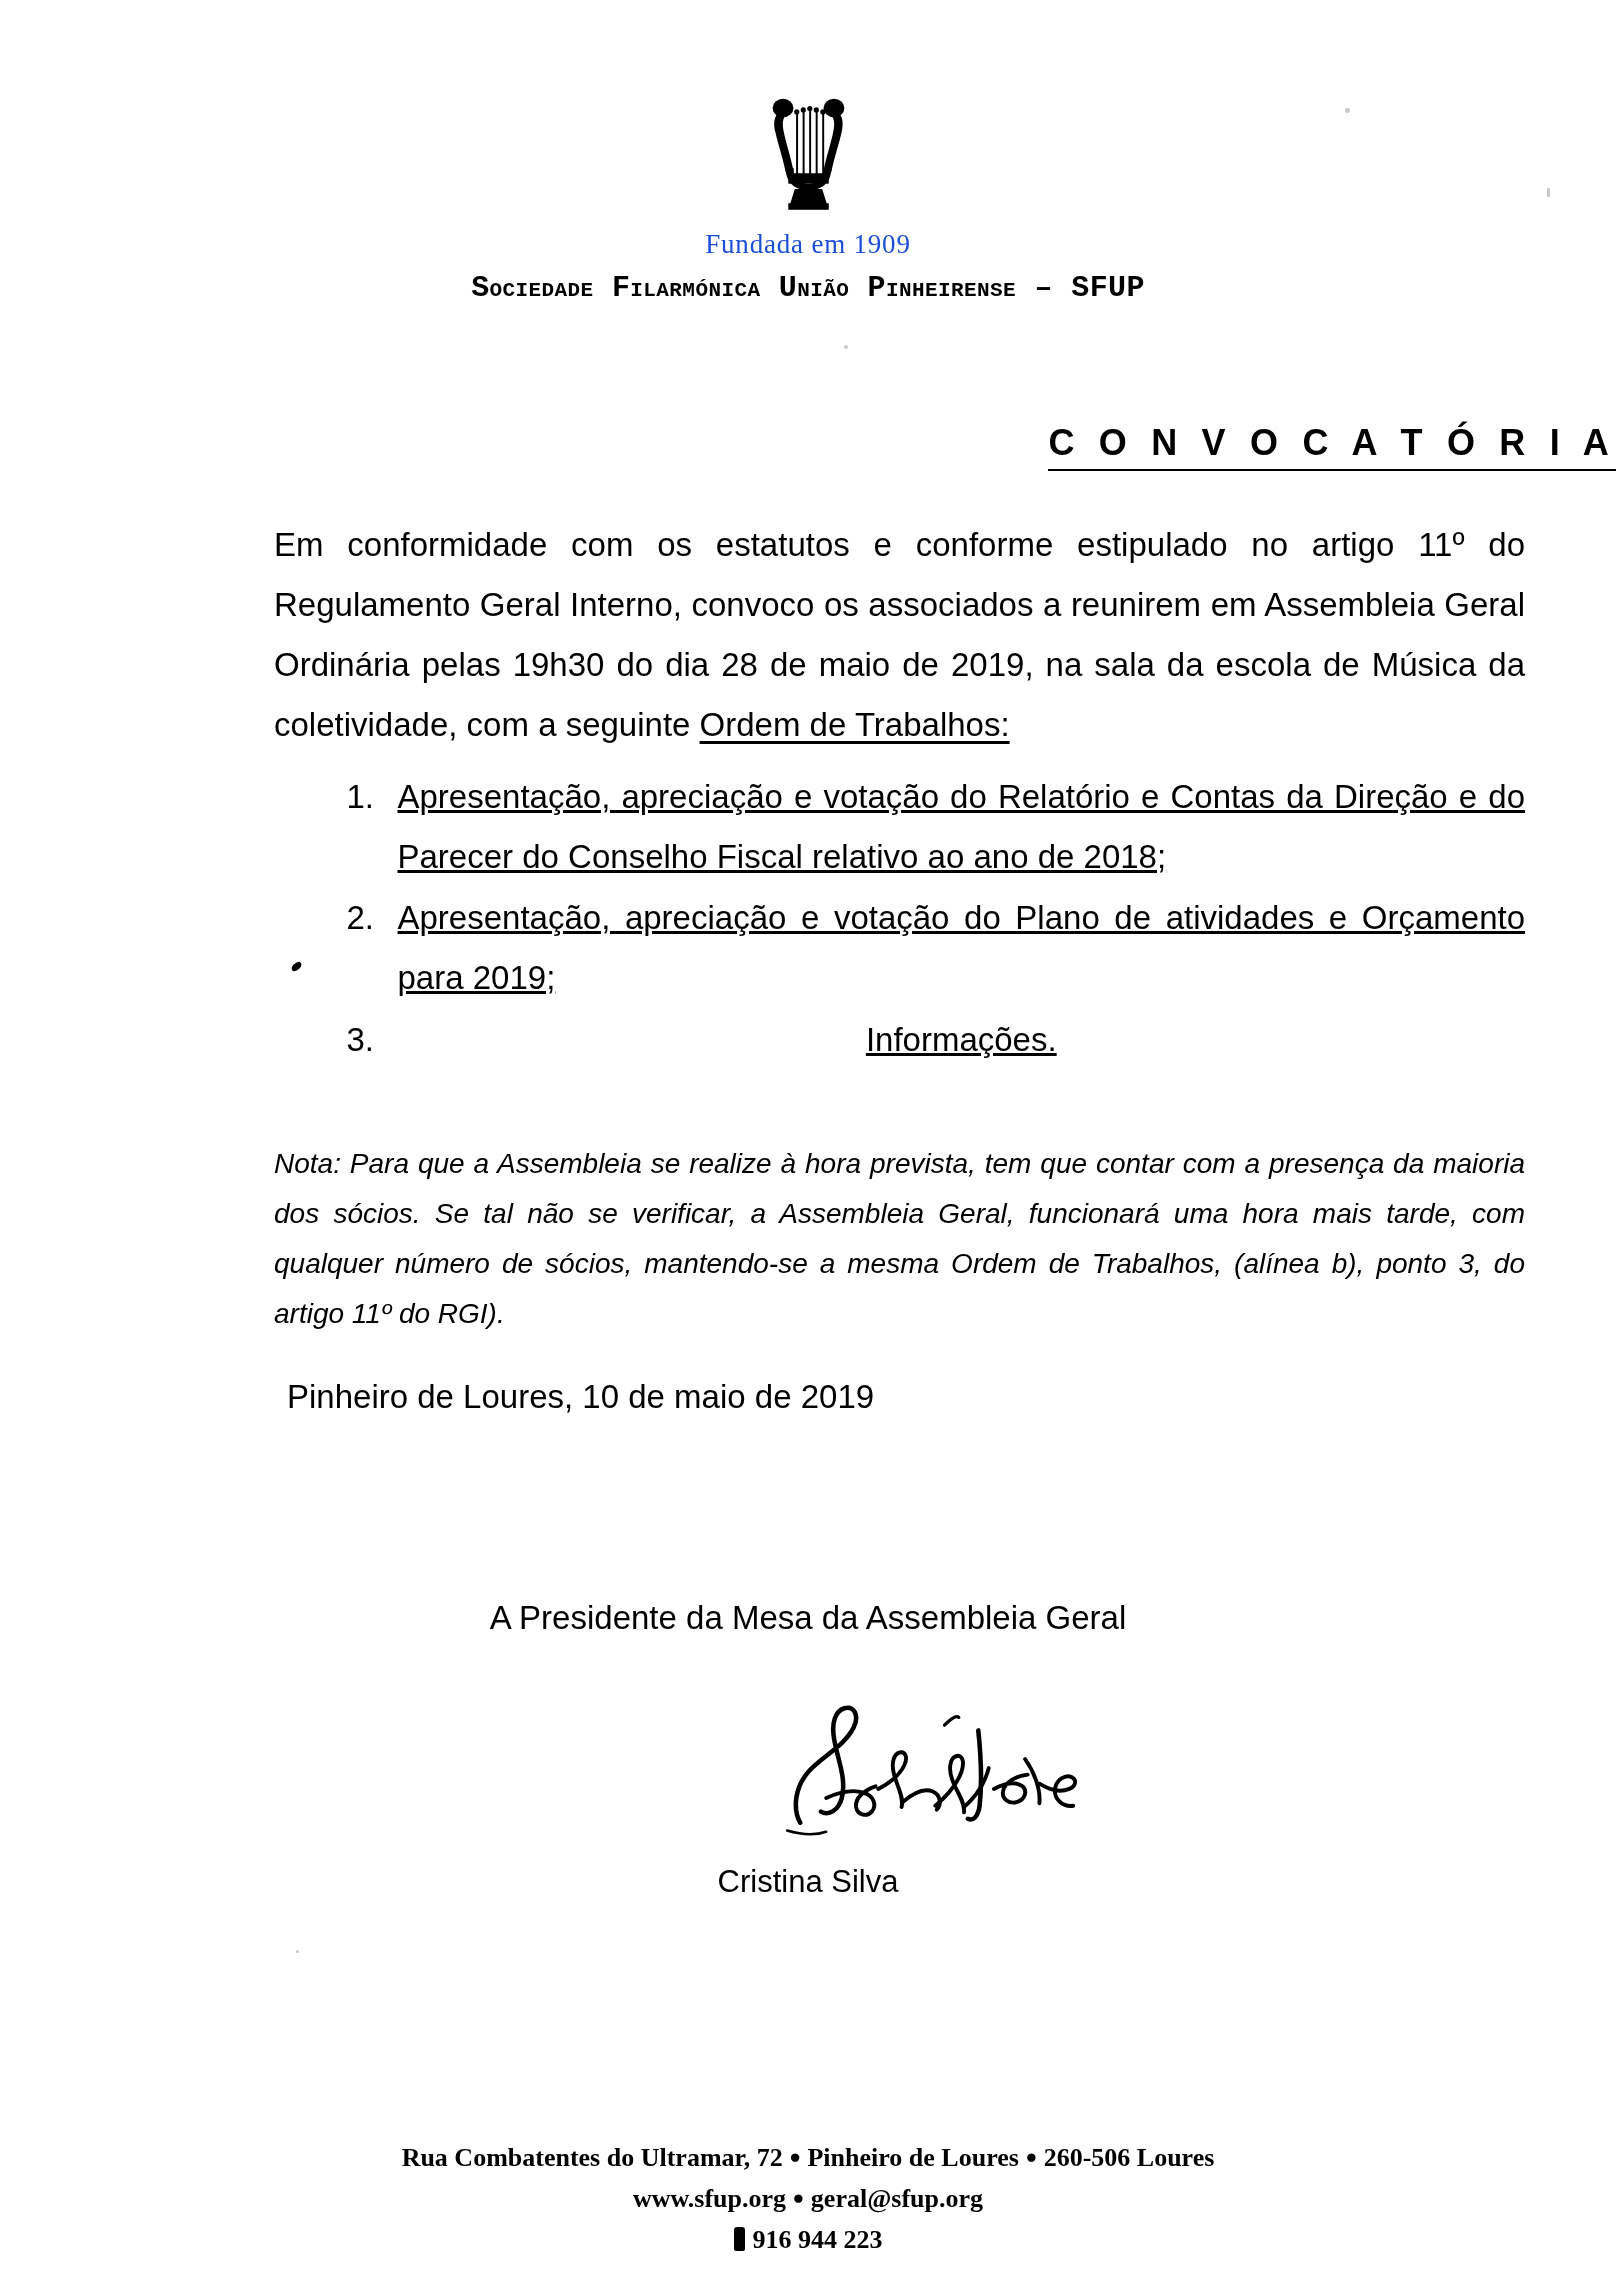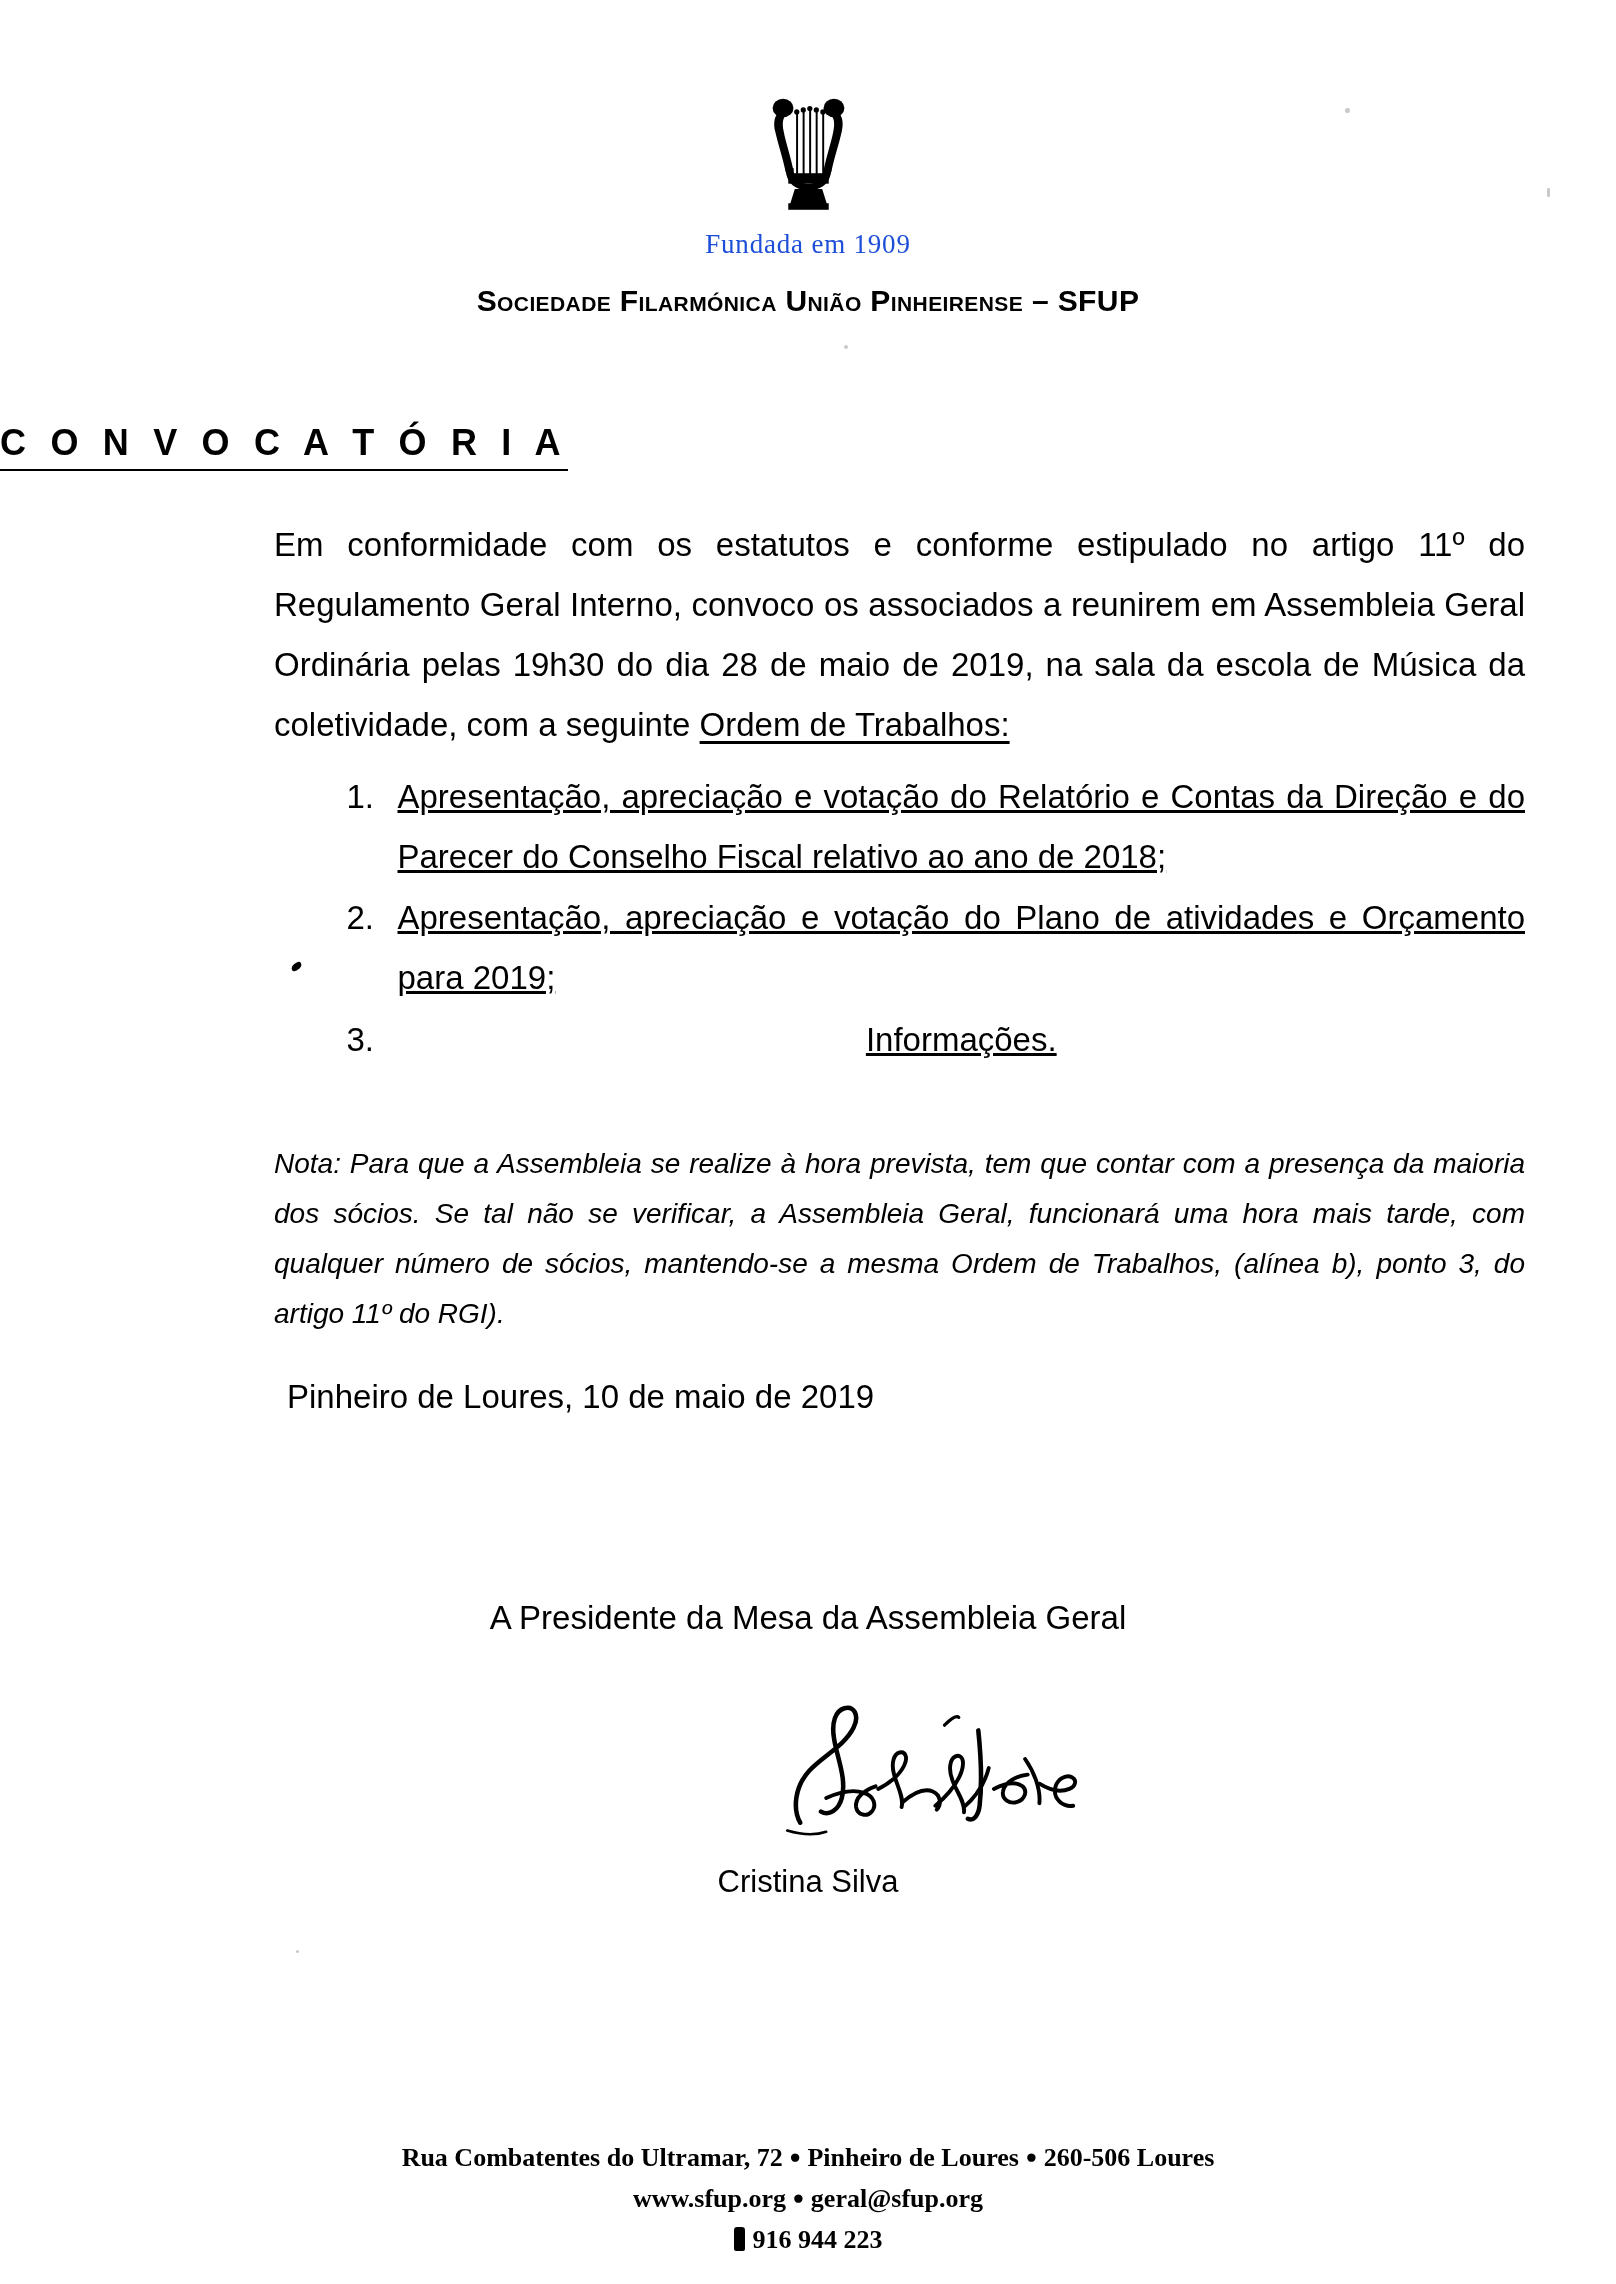--- a/index.html
+++ b/index.html
@@ -35,37 +35,37 @@
     height: 124px;
   }
   .founded {
     font-family: "Liberation Serif", serif;
     font-size: 27px;
     letter-spacing: 0.8px;
     margin-top: 14px;
     color: #1d4ed8;
   }
   .org-name {
-    font-family: Liberation Sans, sans-serif;
+    font-family: Liberation Mono, monospace;
     font-weight: bold;
     font-size: 30px;
     font-variant: small-caps;
     letter-spacing: 0.4px;
-    margin-top: 24px;
+    margin-top: 11px;
     color: #000;
     white-space: nowrap;
   }
 
   
   .doc-title {
     position: absolute;
     top: 422px;
     left: 0;
     width: 100%;
-    text-align: left;
+    text-align: right;
     font-size: 36px;
     font-weight: bold;
     letter-spacing: 7.2px;
   }
   .doc-title span {
     border-bottom: 2.6px solid #000;
     padding-bottom: 5.9px;
   }
 
   

